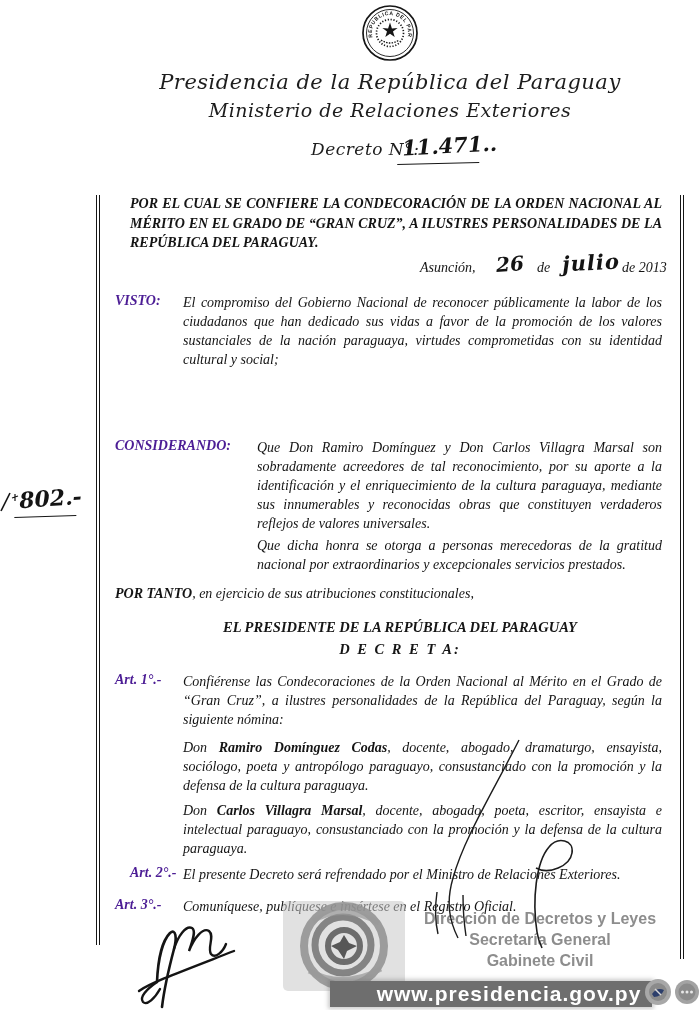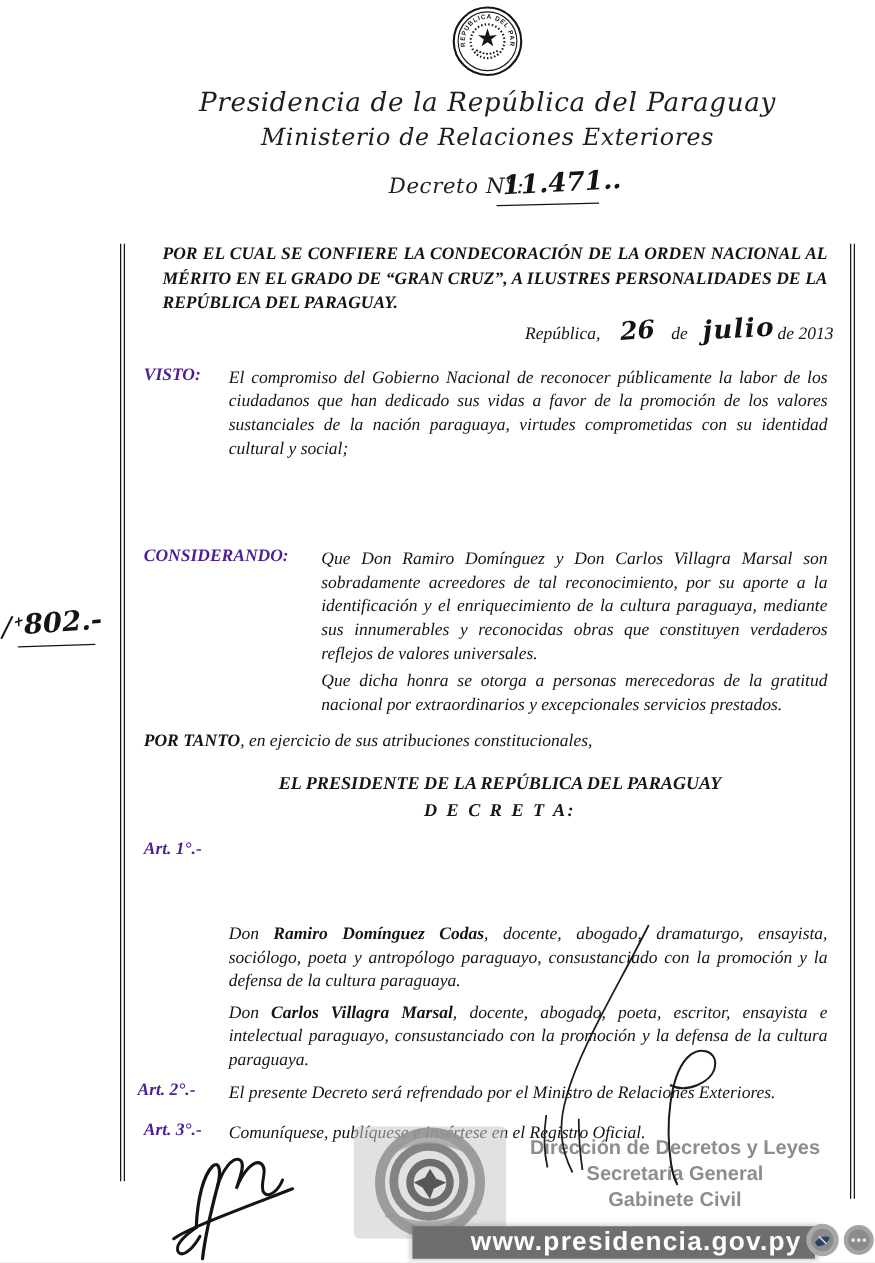--- a/index.html
+++ b/index.html
@@ -75,21 +75,21 @@
     <span class="abs hw" style="left:19px; top:2px; font-size:22px; transform:rotate(-4deg);">802.-</span>
     <div class="abs" style="left:14px; top:14px; width:62px; height:19px; border-bottom:1.8px solid #161616; transform:rotate(-2deg);"></div>
   </div>
 
   <div class="vrule" style="left:96px; top:195px; height:750px;"></div>
   <div class="vrule" style="left:680px; top:195px; height:764px;"></div>
 
   <div class="abs body-text" style="left:130px; top:194px; width:532px; font-weight:bold; font-size:14px; line-height:19.5px;">POR EL CUAL SE CONFIERE LA CONDECORACIÓN DE LA ORDEN NACIONAL AL MÉRITO EN EL GRADO DE “GRAN CRUZ”, A ILUSTRES PERSONALIDADES DE LA REPÚBLICA DEL PARAGUAY.</div>
 
   <div>
-    <span class="abs body-text nowrap" style="left:420px; top:258px;">República,</span>
+    <span class="abs body-text nowrap" style="left:420px; top:258px;">Asunción,</span>
     <span class="abs hw" style="left:496px; top:252px; font-size:20px; transform:rotate(-4deg);">26</span>
     <span class="abs body-text nowrap" style="left:537px; top:258px;">de</span>
     <span class="abs hw" style="left:562px; top:250px; font-size:21px; transform:rotate(-3deg); letter-spacing:1px;">julio</span>
     <span class="abs body-text nowrap" style="left:622px; top:258px;">de 2013</span>
   </div>
 
   <div class="abs label" style="left:115px; top:293px;">VISTO:</div>
   <div class="abs body-text" style="left:183px; top:293px; width:479px;">El compromiso del Gobierno Nacional de reconocer públicamente la labor de los ciudadanos que han dedicado sus vidas a favor de la promoción de los valores sustanciales de la nación paraguaya, virtudes comprometidas con su identidad cultural y social;</div>
 
   <div class="abs label" style="left:115px; top:438px;">CONSIDERANDO:</div>
@@ -97,30 +97,31 @@
   <div class="abs body-text" style="left:257px; top:536px; width:405px;">Que dicha honra se otorga a personas merecedoras de la gratitud nacional por extraordinarios y excepcionales servicios prestados.</div>
 
   <div class="abs body-text" style="left:115px; top:584px; width:547px; text-align:left;">
     <b>POR TANTO</b><span>, en ejercicio de sus atribuciones constitucionales,</span>
   </div>
 
   <div class="abs center-line" style="left:120px; top:619px; width:560px; font-size:14.5px;">EL PRESIDENTE DE LA REPÚBLICA DEL PARAGUAY</div>
   <div class="abs center-line" style="left:120px; top:641px; width:560px; font-size:14.5px; letter-spacing:2px;">D E C R E T A:</div>
 
   <div class="abs label" style="left:115px; top:672px;">Art. 1°.-</div>
+  <div class="abs body-text" style="left:183px; top:672px; width:479px;">Confiérense las Condecoraciones de la Orden Nacional al Mérito en el Grado de “Gran Cruz”, a ilustres personalidades de la República del Paraguay, según la siguiente nómina:</div>
 
   <div class="abs body-text" style="left:183px; top:738px; width:479px;">
     <span>Don </span><b>Ramiro Domínguez Codas</b><span>, docente, abogado, dramaturgo, ensayista, sociólogo, poeta y antropólogo paraguayo, consustanciado con la promoción y la defensa de la cultura paraguaya.</span>
   </div>
 
   <div class="abs body-text" style="left:183px; top:801px; width:479px;">
     <span>Don </span><b>Carlos Villagra Marsal</b><span>, docente, abogado, poeta, escritor, ensayista e intelectual paraguayo, consustanciado con la promoción y la defensa de la cultura paraguaya.</span>
   </div>
 
-  <div class="abs label" style="left:110px; top:865px;">Art. 2°.-</div>
+  <div class="abs label" style="left:130px; top:865px;">Art. 2°.-</div>
   <div class="abs body-text" style="left:183px; top:865px; width:479px; text-align:left;">El presente Decreto será refrendado por el Ministro de Relaciones Exteriores.</div>
 
   <div class="abs label" style="left:115px; top:897px;">Art. 3°.-</div>
   <div class="abs body-text" style="left:183px; top:897px; width:479px; text-align:left;">Comuníquese, publíquese e insértese en el Registro Oficial.</div>
 
   <div class="abs" style="left:283px; top:901px; width:122px; height:90px;">
     <svg width="122" height="90" viewBox="0 0 122 90">
       <rect x="0" y="0" width="122" height="90" rx="5" fill="#c9c9c9" opacity="0.55"></rect>
       <circle cx="61" cy="45" r="40" fill="none" stroke="#8f8f8f" stroke-width="8" opacity="0.85"></circle>
       <circle cx="60" cy="44" r="28" fill="none" stroke="#7a7a7a" stroke-width="7" opacity="0.9"></circle>

